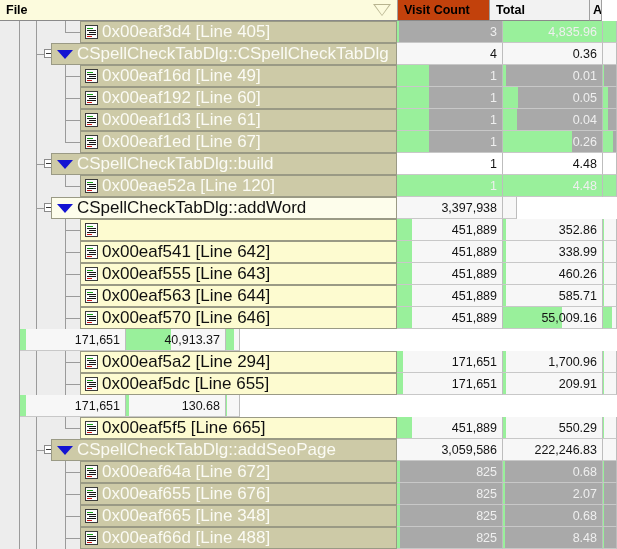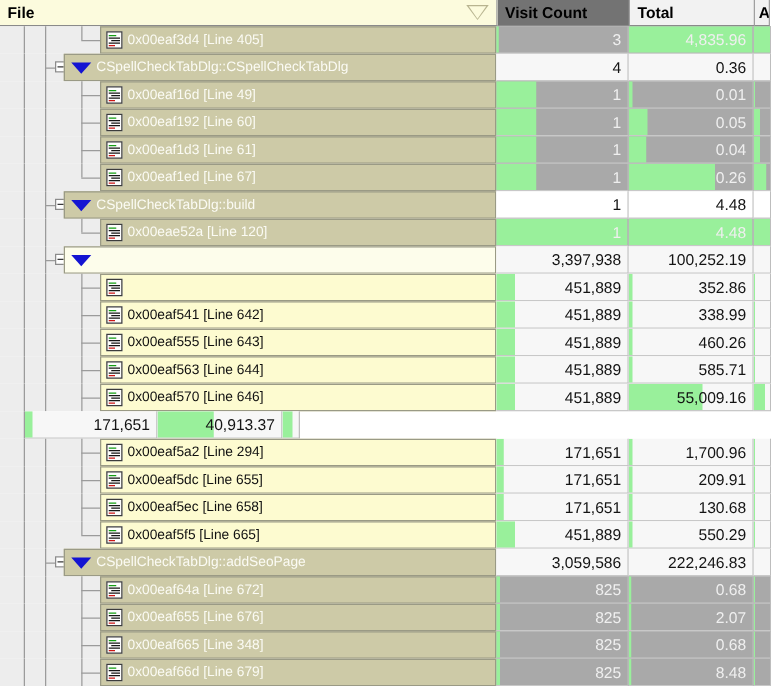--- a/index.html
+++ b/index.html
@@ -18,21 +18,21 @@
   .hdr-cell{
     height:21px;box-sizing:border-box;
     border-right:1px solid #a0a0a0;
     border-bottom:1px solid #8a8a8a;
     display:flex;align-items:center;
     font-weight:bold;font-size:12.5px;
     padding-left:6px;
     overflow:hidden;white-space:nowrap;
   }
   .hdr-file{width:398px;background:#fcfbdd;position:relative;}
-  .hdr-visit{width:106px;background:#737373;}
+  .hdr-visit{width:92px;background:#c2410c;}
   .hdr-total{width:100px;background:#f2f2f2;}
   .hdr-avg{width:12px;background:#f2f2f2;padding-left:3px;}
   .sort-tri{
     position:absolute;right:6px;top:4px;width:0;height:0;
     border-left:9px solid transparent;border-right:9px solid transparent;
     border-top:12px solid #b8b490;
   }
   .sort-tri::after{
     content:"";position:absolute;left:-7px;top:-11px;width:0;height:0;
     border-left:7px solid transparent;border-right:7px solid transparent;
@@ -64,21 +64,21 @@
     overflow:hidden;white-space:nowrap;
   }
   .node.lvl1{left:31px;}
   .node.lvl2{left:60px;}
 
   
   .n-khaki{background:#cdcaa7;color:#fbfbf4;}
   .n-yellow{background:#fdfbd0;color:#101010;}
   .n-yellowhdr{background:#fdfdeb;color:#101010;}
 
-  .nodelabel{padding-left:4px;font-size:11px;letter-spacing:0px;}
+  .nodelabel{padding-left:4px;font-size:17px;letter-spacing:0px;}
 
   
   .expander{
     position:absolute;width:9px;height:9px;top:6px;
     background:#ffffff;border:1px solid #8b8b8b;
     box-sizing:border-box;
   }
   .expander::before{
     content:"";position:absolute;left:1px;top:3px;width:5px;height:1px;background:#3a3a3a;
   }
@@ -370,27 +370,25 @@
       <div class="row">
         <div class="gutter"></div>
         <div class="fcell">
           <div class="tree-lines">
             <div class="vline" style="left: 16px;"></div>
             <div class="hline" style="left: 16px; width: 8px;"></div>
             <div class="expander" style="left: 24px;"></div>
           </div>
           <div class="node lvl1 n-yellowhdr">
             <span class="tri-blue"></span>
+            <span class="nodelabel">CSpellCheckTabDlg::addWord</span>
           </div>
         </div>
         <div class="ncell c-visit v-lite">
           <span class="num">3,397,938</span>
-        </div>
-        <div class="ncell c-total v-lite">
-          <span class="num">100,252.19</span>
         </div>
         <div class="ncell c-avg v-lite"></div>
       </div>
       <div class="row">
         <div class="gutter"></div>
         <div class="fcell">
           <div class="tree-lines">
             <div class="vline" style="left: 16px;"></div>
             <div class="vline" style="left: 45px;"></div>
             <div class="hline" style="left: 45px; width: 15px;"></div>
@@ -612,37 +610,20 @@
         <div class="ncell c-total v-lite">
           <div class="bar" style="width: 3%;"></div>
           <span class="num">209.91</span>
         </div>
         <div class="ncell c-avg v-lite">
           <div class="bar" style="width: 4%;"></div>
         </div>
       </div>
       <div class="row">
         <div class="gutter"></div>
-        <div class="fcell">
-          <div class="tree-lines">
-            <div class="vline" style="left: 16px;"></div>
-            <div class="vline" style="left: 45px;"></div>
-            <div class="hline" style="left: 45px; width: 15px;"></div>
-          </div>
-          <div class="node lvl2 n-yellow">
-            <span class="doc-icon">
-              <i class="g" style="left: 1px; top: 2px; width: 6px;"></i>
-              <i class="k" style="left: 1px; top: 4px; width: 9px;"></i>
-              <i class="k" style="left: 3px; top: 6px; width: 7px;"></i>
-              <i class="k" style="left: 1px; top: 8px; width: 9px;"></i>
-              <i class="r" style="left: 1px; top: 10px; width: 5px;"></i>
-            </span>
-            <span class="nodelabel">0x00eaf5ec [Line 658]</span>
-          </div>
-        </div>
         <div class="ncell c-visit v-lite">
           <div class="bar" style="width: 6%;"></div>
           <span class="num">171,651</span>
         </div>
         <div class="ncell c-total v-lite">
           <div class="bar" style="width: 3%;"></div>
           <span class="num">130.68</span>
         </div>
         <div class="ncell c-avg v-lite">
           <div class="bar" style="width: 4%;"></div>
@@ -802,21 +783,21 @@
             <div class="hline" style="left: 45px; width: 15px;"></div>
           </div>
           <div class="node lvl2 n-khaki">
             <span class="doc-icon">
               <i class="g" style="left: 1px; top: 2px; width: 6px;"></i>
               <i class="k" style="left: 1px; top: 4px; width: 9px;"></i>
               <i class="k" style="left: 3px; top: 6px; width: 7px;"></i>
               <i class="k" style="left: 1px; top: 8px; width: 9px;"></i>
               <i class="r" style="left: 1px; top: 10px; width: 5px;"></i>
             </span>
-            <span class="nodelabel">0x00eaf66d [Line 679]</span>
+            <span class="nodelabel">0x00eaf66d [Line 488]</span>
           </div>
         </div>
         <div class="ncell c-visit v-dim">
           <div class="bar" style="width: 3%;"></div>
           <span class="num">825</span>
         </div>
         <div class="ncell c-total v-dim">
           <div class="bar" style="width: 2%;"></div>
           <span class="num">8.48</span>
         </div>

